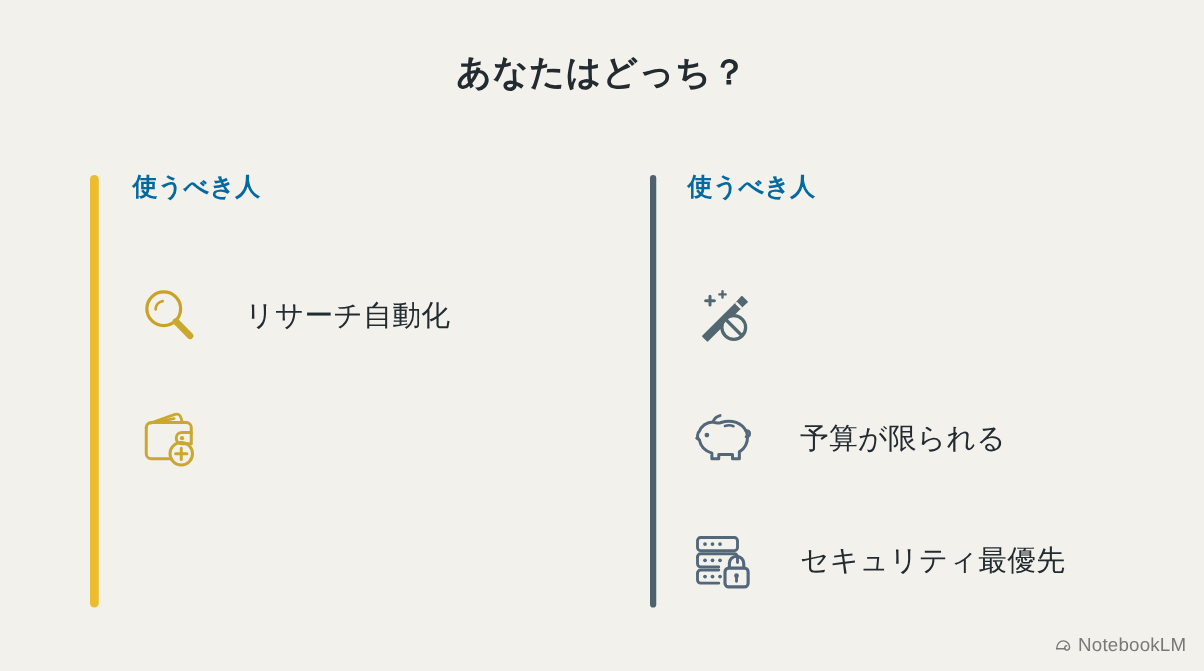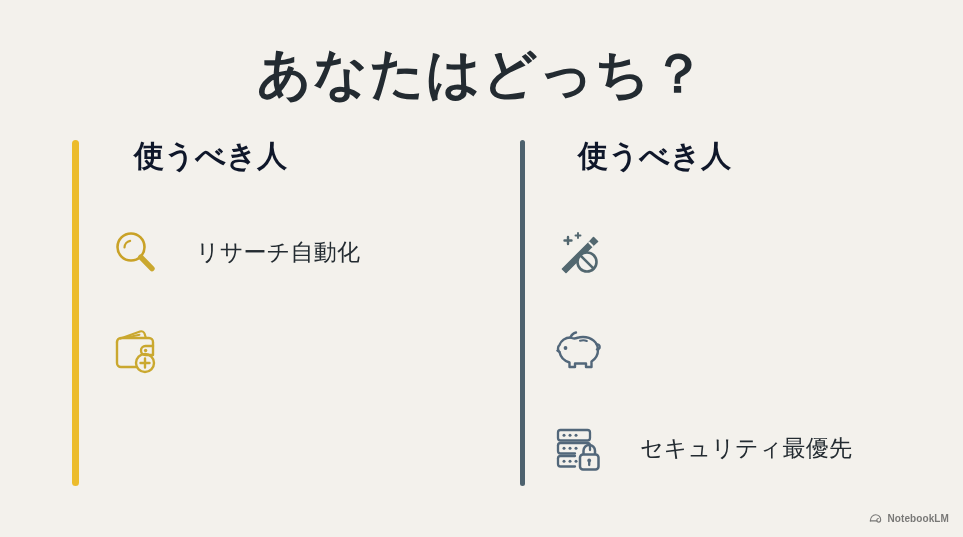--- a/index.html
+++ b/index.html
@@ -25,21 +25,21 @@
     background: #f3f1ec;
   }
 
   
   #title {
     position: absolute;
     top: 40px;
     left: 0;
     width: 963px;
     text-align: center;
-    font-size: 54px;
+    font-size: 28px;
     font-weight: 700;
     letter-spacing: 0.02em;
     color: #232b31;
     line-height: 1.25;
   }
 
   
   .column {
     position: absolute;
     top: 138px;
@@ -63,27 +63,26 @@
   #column-right .accent-bar { background: #4d626e; width: 5px; }
 
   .col-inner {
     position: absolute;
     left: 34px;
     top: 0;
     width: 386px;
   }
 
   .col-heading {
-    font-size: 30px;
+    font-size: 20px;
     font-weight: 700;
-    color: #0f172a;
+    color: #0369a1;
     line-height: 1.2;
     letter-spacing: 0.01em;
     height: 46px;
-    margin-left: 28px;
   }
 
   #column-right .col-inner { left: 30px; }
 
   
   .item-list {
     list-style: none;
     margin-top: 30px;
   }
 
@@ -119,22 +118,22 @@
     position: absolute;
     right: 14px;
     bottom: 12px;
     display: flex;
     align-items: center;
     gap: 5px;
     opacity: 0.72;
   }
 
   #watermark .wm-text {
-    font-size: 10px;
-    font-weight: 700;
+    font-size: 15px;
+    font-weight: 400;
     color: #4a4a4a;
     letter-spacing: 0.01em;
   }
 
   #watermark svg { display: block; }
 </style>
 </head>
 <body>
 
 <div id="slide">
@@ -206,20 +205,21 @@
               <path d="M17.5 13.5 C12 13.5 8 17 6.5 21 C5.5 21.8 5 23 5 24.5 C5 26 5.5 27.3 6.5 28
                        C7.5 33 11.5 37 16.5 38.5 V43 H22 V39.5 H33 V43 H38.5 V37.5
                        C42.5 35 45 30.8 45 26 C45 18.5 38.5 13 30 13 C28 13 26 13.3 24.2 13.9"></path>
               <path d="M23 8.5 C20.5 9 18.5 10.8 17.5 13.5 C19.5 14.5 22 14.8 24.2 13.9"></path>
               <circle cx="12.5" cy="24" r="1.9" fill="#52677a" stroke="none"></circle>
               <path d="M6.6 27.9 C6.6 27.9 5.2 27.6 4.2 26.5" stroke-width="2"></path>
               <path d="M43.5 20.5 C45.5 20 46.8 21.2 46.8 23 C46.8 24.8 45.3 25.8 43.8 25.4" stroke-width="2.1"></path>
               <path d="M27 16.8 C29.5 16 32 16.2 33.8 17" stroke-width="2"></path>
             </svg>
           </span>
+          <span class="item-label">予算が限られる</span>
         </li>
 
         <li class="item">
           <span class="item-icon">
             <svg width="52" height="52" viewBox="0 0 52 52" fill="none" stroke="#52677a" stroke-width="2.3" stroke-linecap="round" stroke-linejoin="round">
               <rect x="5" y="8" width="32" height="10.5" rx="2.5"></rect>
               <path d="M5 23.5 C5 22.1 6.1 21 7.5 21 H34.5 C35.9 21 37 22.1 37 23.5 V28"></path>
               <path d="M22 31.5 H7.5 C6.1 31.5 5 30.4 5 29 V23.5"></path>
               <path d="M5 36.5 C5 35.1 6.1 34 7.5 34 H22"></path>
               <path d="M22 44.5 H7.5 C6.1 44.5 5 43.4 5 42 V36.5"></path>

